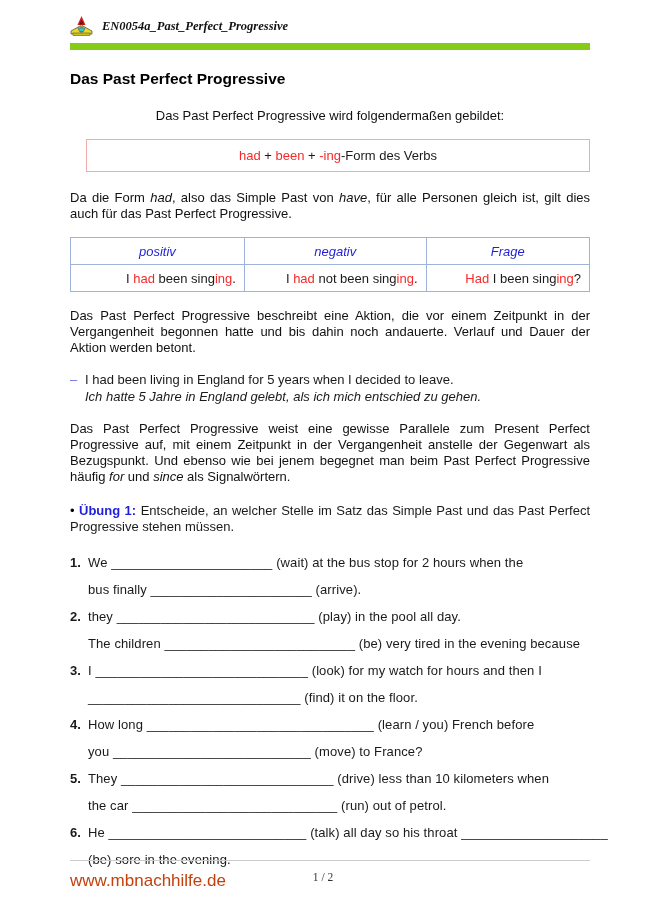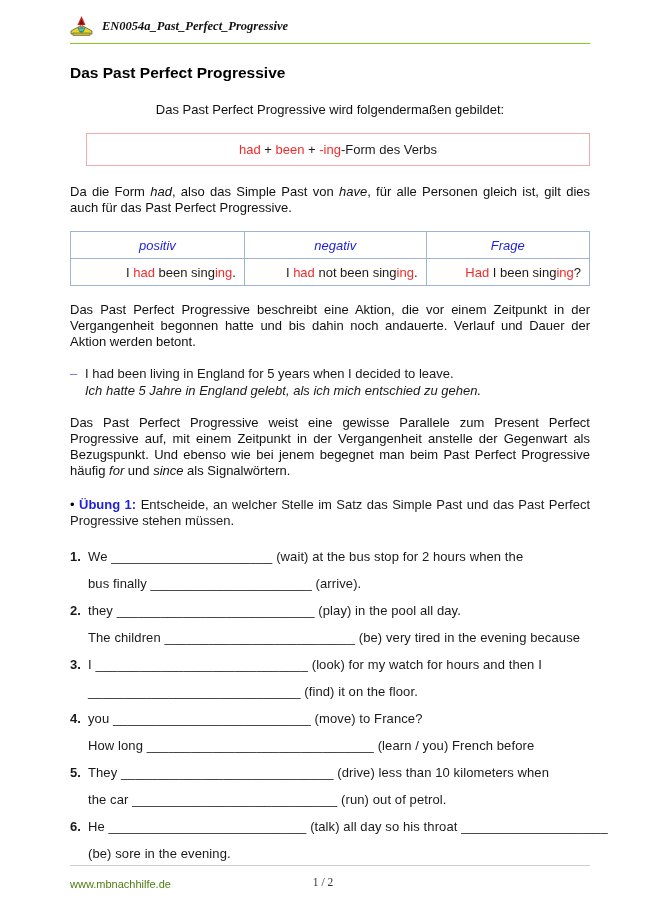--- a/index.html
+++ b/index.html
@@ -15,21 +15,21 @@
     overflow: hidden;
   }
   .content { padding: 0 55px 0 70px; }
 
   
   .doc-header {
     display: flex;
     align-items: center;
     gap: 9px;
     padding: 16px 0 6px 0;
-    border-bottom: 1px solid #84cc16;
+    border-bottom: 7px solid #84cc16;
     margin-bottom: 20px;
   }
   .doc-header .filename {
     font-family: "Liberation Serif", serif;
     font-style: italic;
     font-weight: bold;
     font-size: 12.5px;
     color: #111;
   }
 
@@ -90,21 +90,21 @@
 
   
   .footer {
     position: absolute;
     left: 70px;
     right: 55px;
     bottom: 28px;
     border-top: 1px solid #cccccc;
     padding-top: 10px;
   }
-  .footer .site { color: #4d7c0f; font-size: 11px; }
+  .footer .site { color: #c2410c; font-size: 17px; }
   .footer .pageno {
     position: absolute;
     left: 0; right: 14px;
     top: 10px;
     text-align: center;
     font-family: "Liberation Serif", serif;
     font-size: 11.5px;
     color: #333;
   }
 </style>
@@ -187,22 +187,22 @@
         <div class="item">
           <span class="num">3.</span>
           <div class="lines">
             <div class="line">I _____________________________ (look) for my watch for hours and then I</div>
             <div class="line">_____________________________ (find) it on the floor.</div>
           </div>
         </div>
         <div class="item">
           <span class="num">4.</span>
           <div class="lines">
+            <div class="line">How long _______________________________ (learn / you) French before</div>
             <div class="line">you ___________________________ (move) to France?</div>
-            <div class="line">How long _______________________________ (learn / you) French before</div>
           </div>
         </div>
         <div class="item">
           <span class="num">5.</span>
           <div class="lines">
             <div class="line">They _____________________________ (drive) less than 10 kilometers when</div>
             <div class="line">the car ____________________________ (run) out of petrol.</div>
           </div>
         </div>
         <div class="item">

